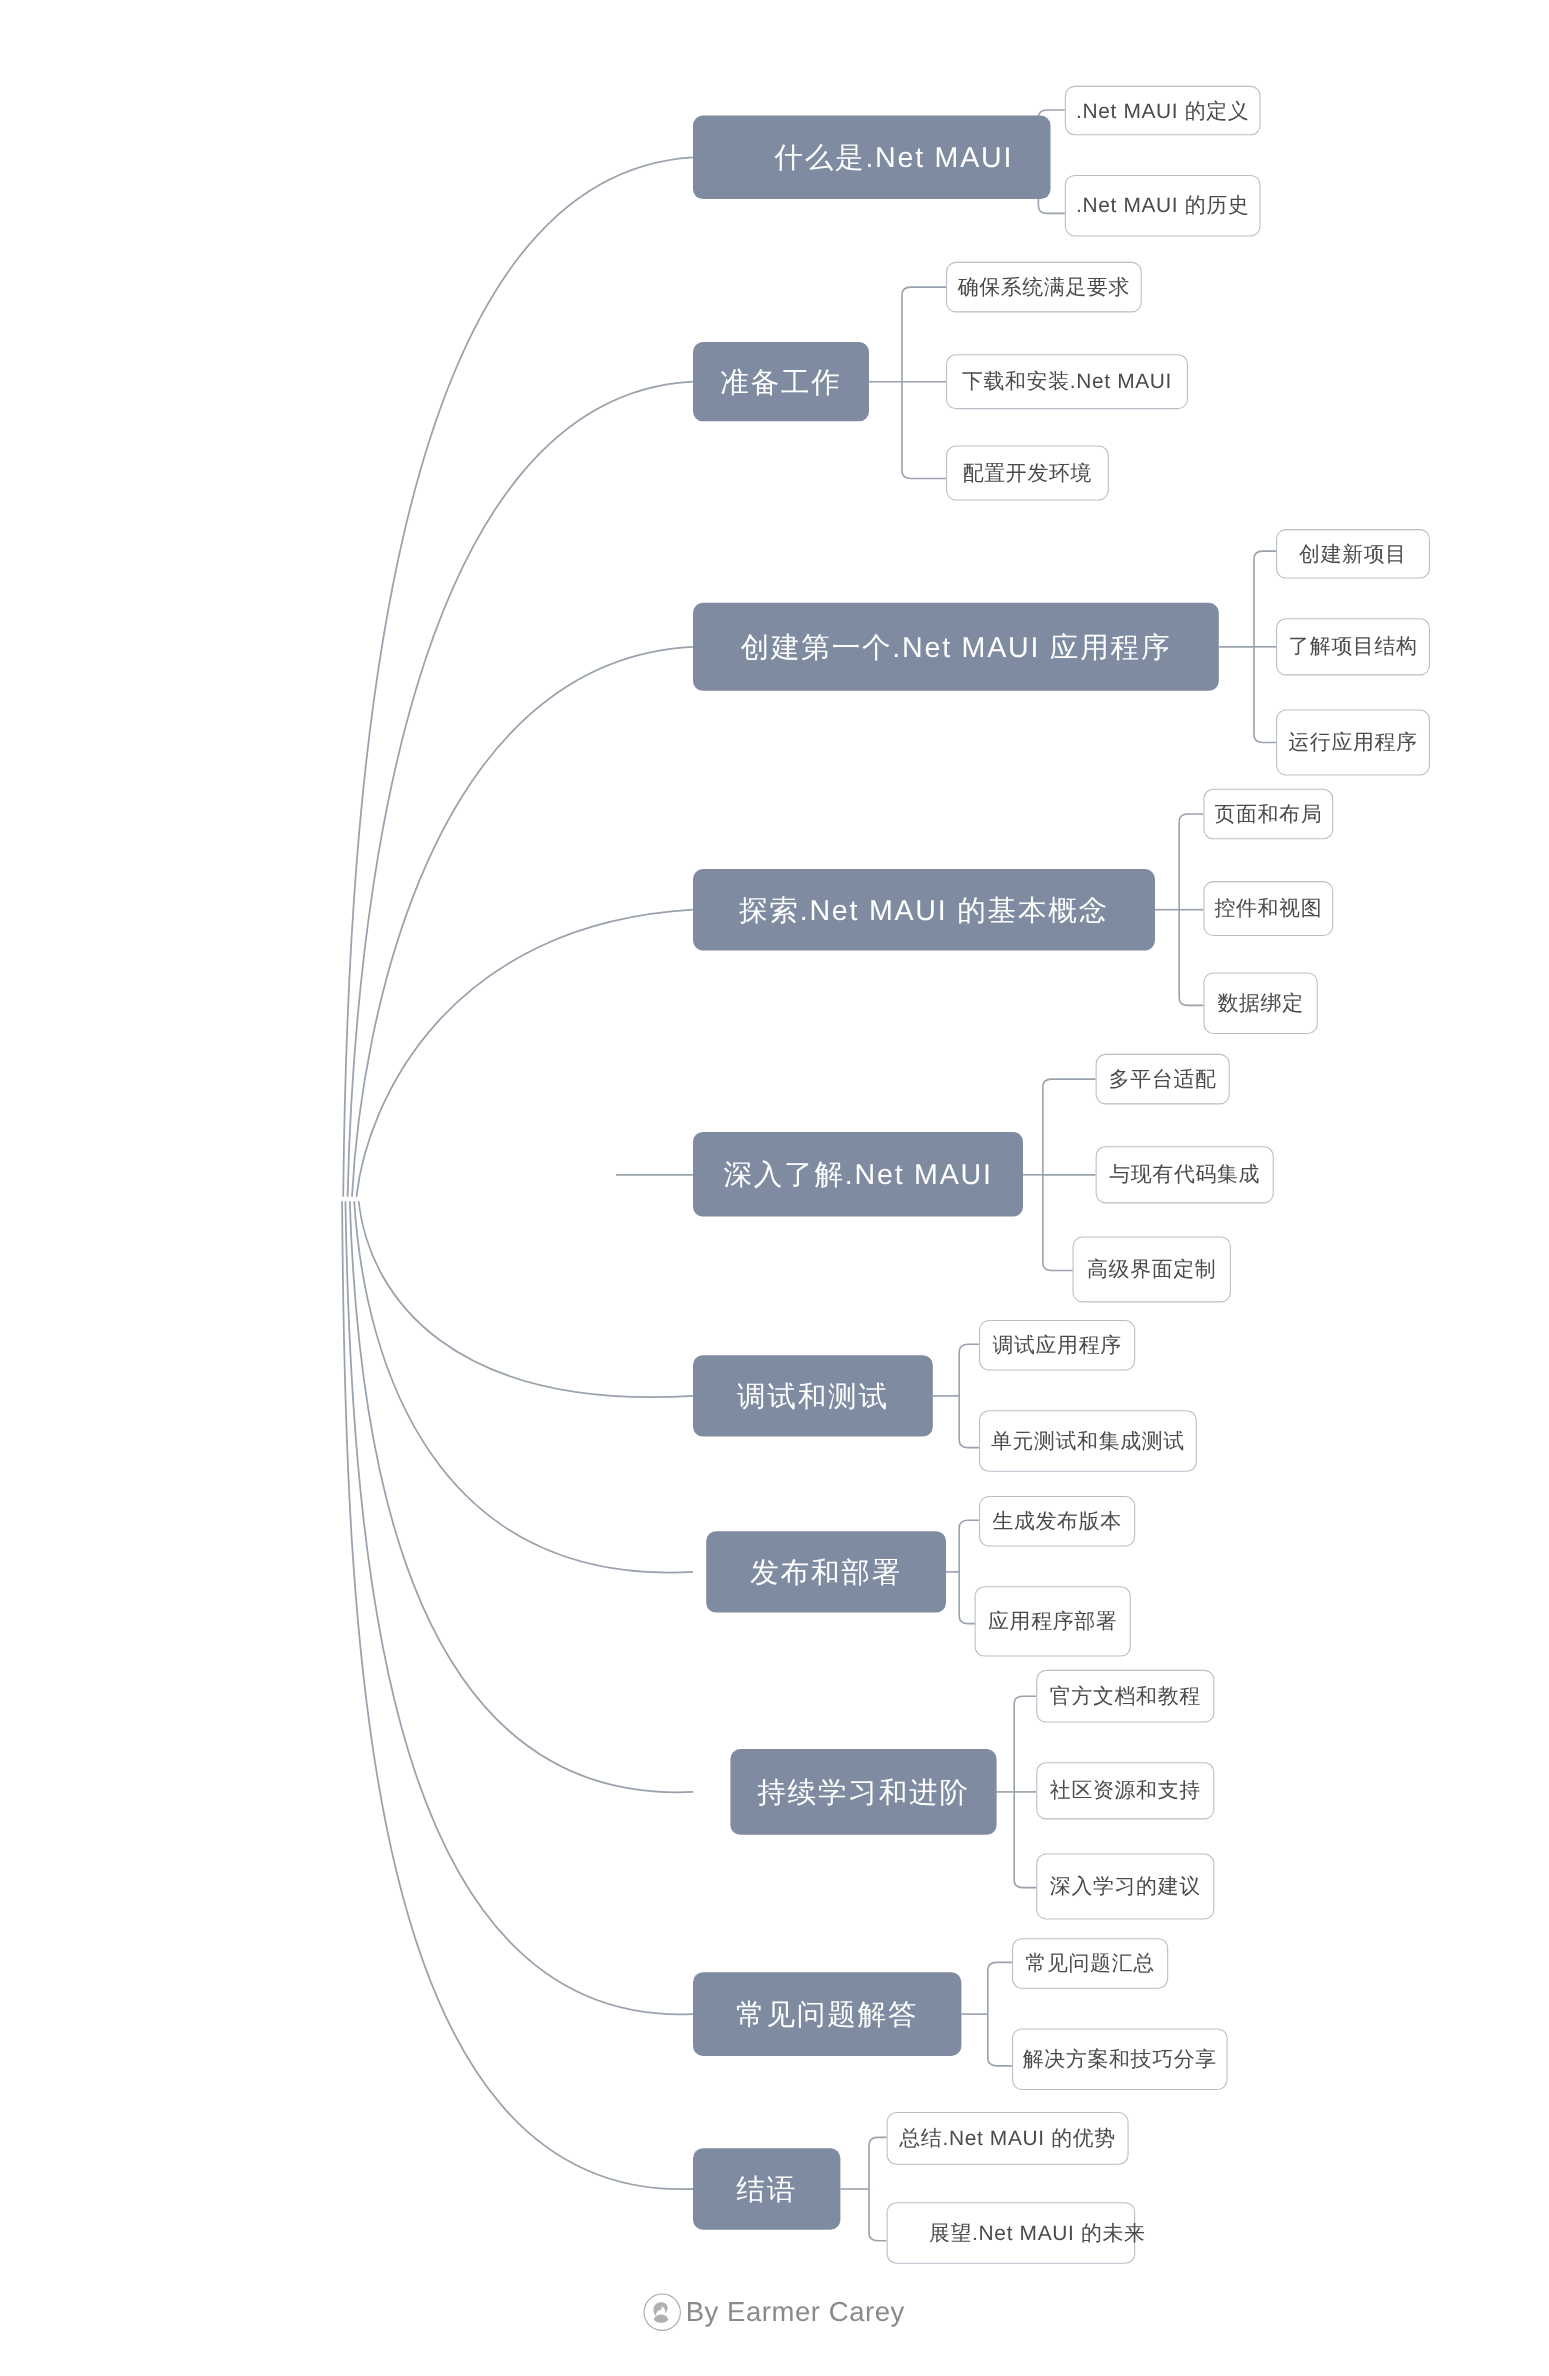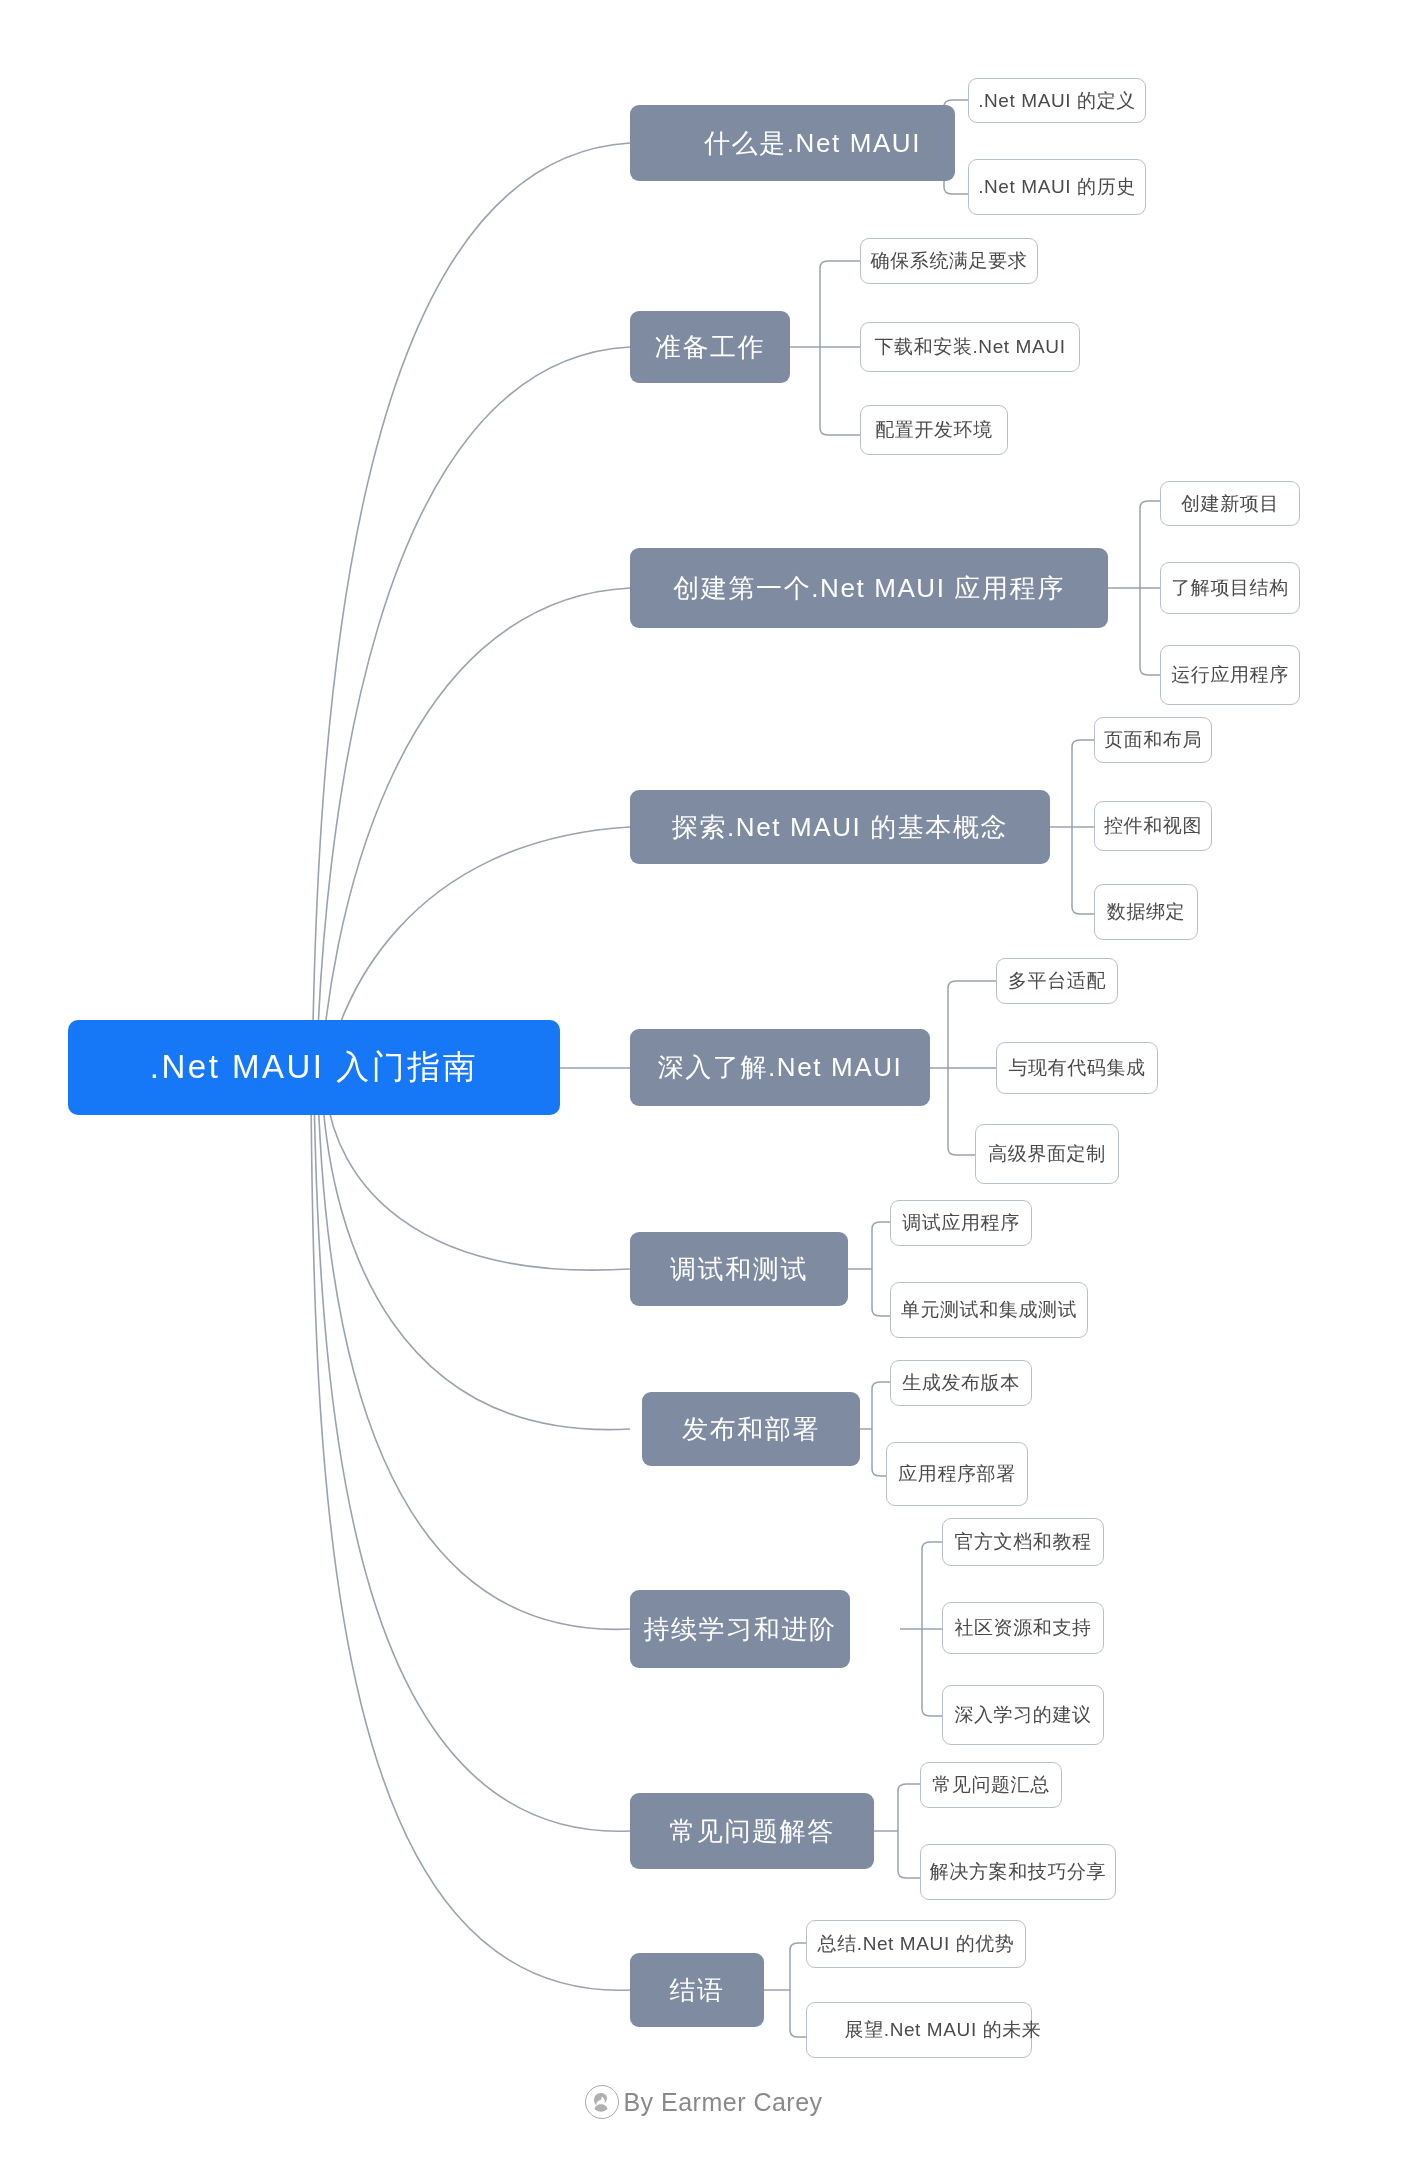--- a/index.html
+++ b/index.html
@@ -161,23 +161,20 @@
       <path d="M 898 1791 q 0 -7 8 -7 L 920 1784"></path>
       <path d="M 898 1871 q 0 7 8 7 L 920 1878"></path>
 
       <path d="M 764 1990 L 790 1990"></path>
       <path d="M 790 1950 L 790 2030"></path>
       <path d="M 790 1950 q 0 -7 8 -7 L 806 1943"></path>
       <path d="M 790 2030 q 0 7 8 7 L 806 2037"></path>
     </g>
   </svg>
 
-  <div class="node root" style="left:68px; top:1020px; width:492px; height:95px;">
-    <span>.Net MAUI 入门指南</span>
-  </div>
 
   <div class="node branch" style="left:630px; top:105px; width:325px; height:76px;padding-left:40px;">
     <span>什么是.Net MAUI</span>
   </div>
   <div class="node leaf" style="left:968px; top:78px; width:178px; height:45px;">
     <span>.Net MAUI 的定义</span>
   </div>
   <div class="node leaf" style="left:968px; top:159px; width:178px; height:56px;">
     <span>.Net MAUI 的历史</span>
   </div>
@@ -247,21 +244,21 @@
   <div class="node branch" style="left:642px; top:1392px; width:218px; height:74px;">
     <span>发布和部署</span>
   </div>
   <div class="node leaf" style="left:890px; top:1360px; width:142px; height:46px;">
     <span>生成发布版本</span>
   </div>
   <div class="node leaf" style="left:886px; top:1442px; width:142px; height:64px;">
     <span>应用程序部署</span>
   </div>
 
-  <div class="node branch" style="left:630px; top:1590px; width:220px; height:78px;">
+  <div class="node branch" style="left:664px; top:1590px; width:242px; height:78px;">
     <span>持续学习和进阶</span>
   </div>
   <div class="node leaf" style="left:942px; top:1518px; width:162px; height:48px;">
     <span>官方文档和教程</span>
   </div>
   <div class="node leaf" style="left:942px; top:1602px; width:162px; height:52px;">
     <span>社区资源和支持</span>
   </div>
   <div class="node leaf" style="left:942px; top:1685px; width:162px; height:60px;">
     <span>深入学习的建议</span>

